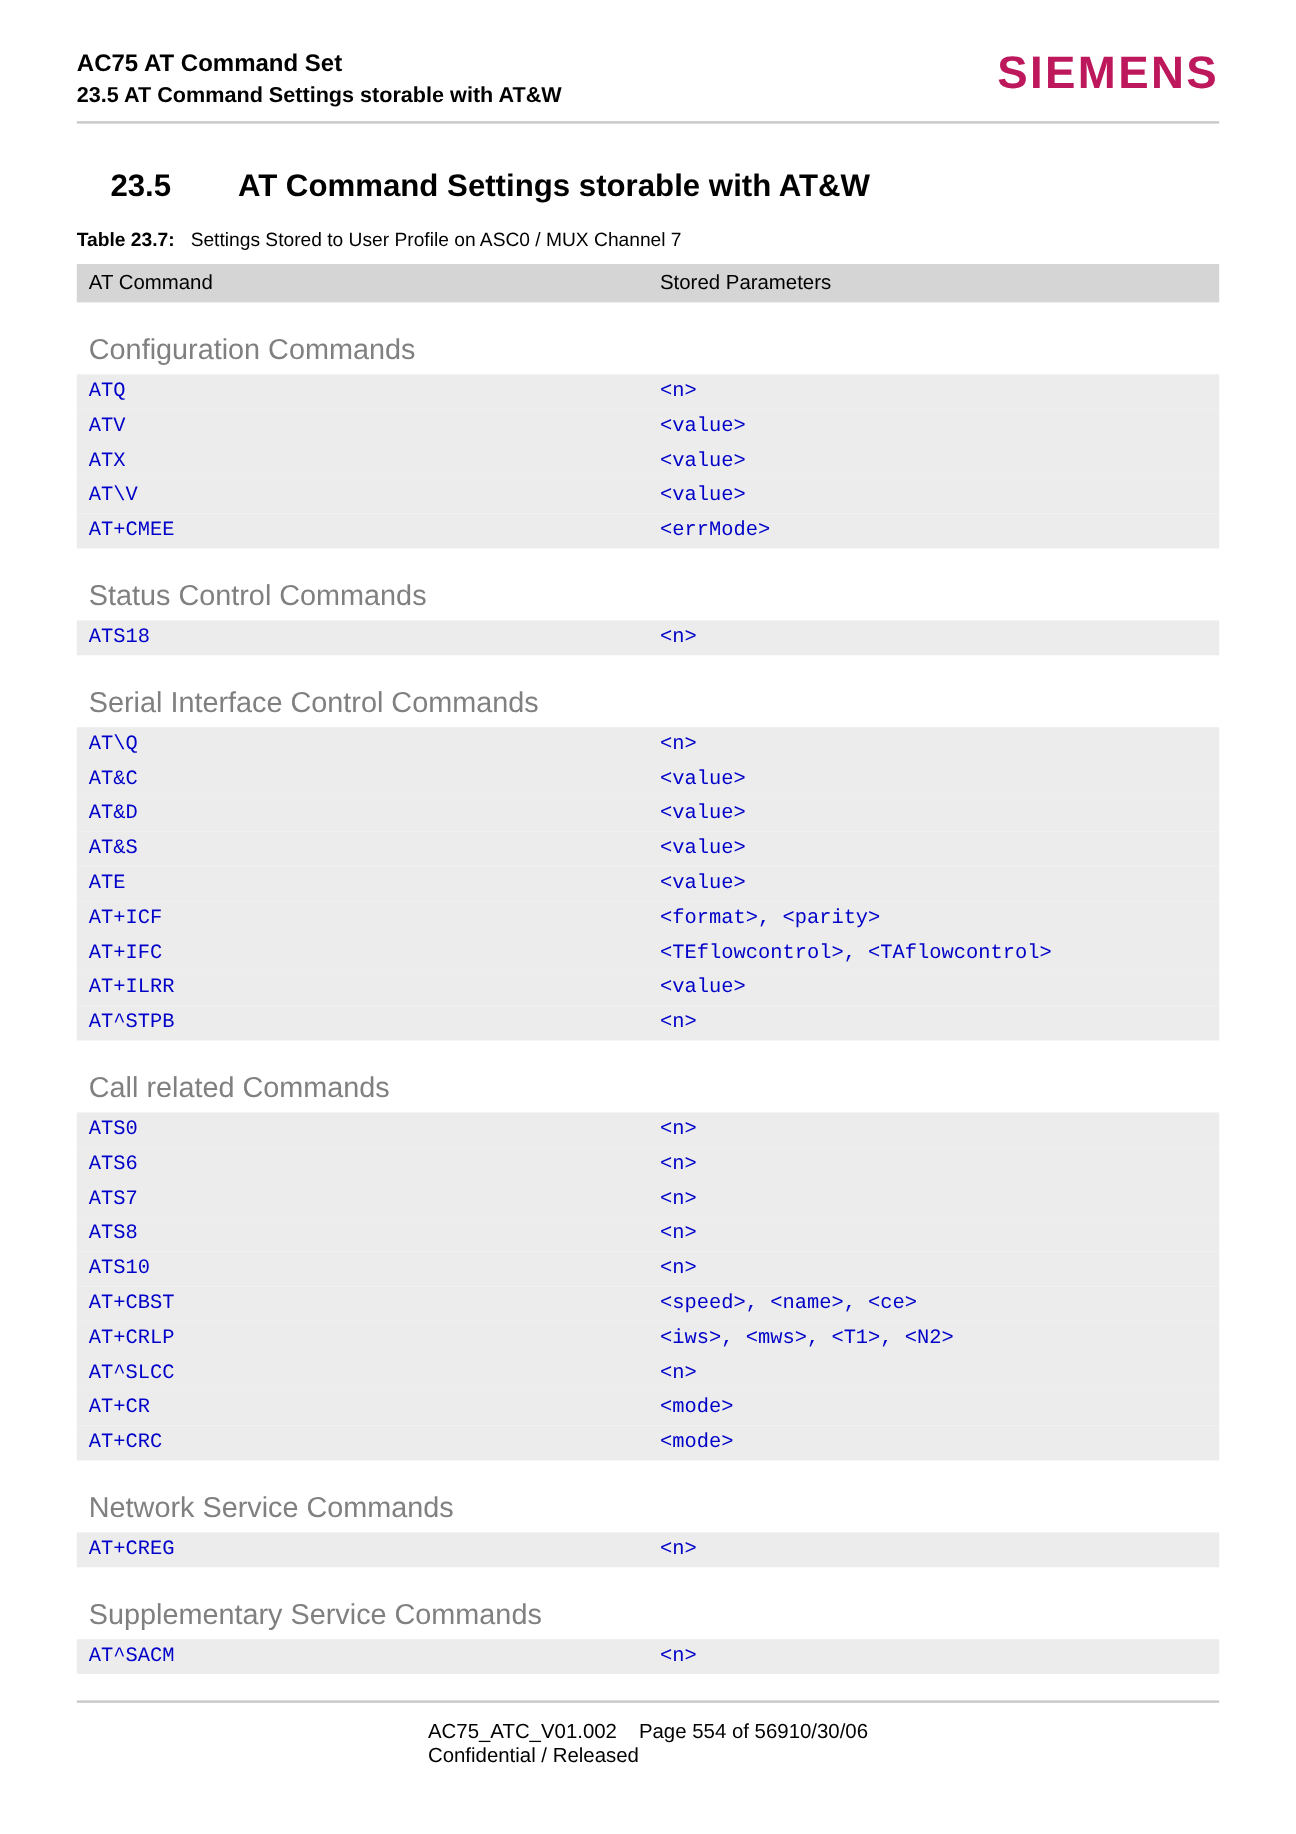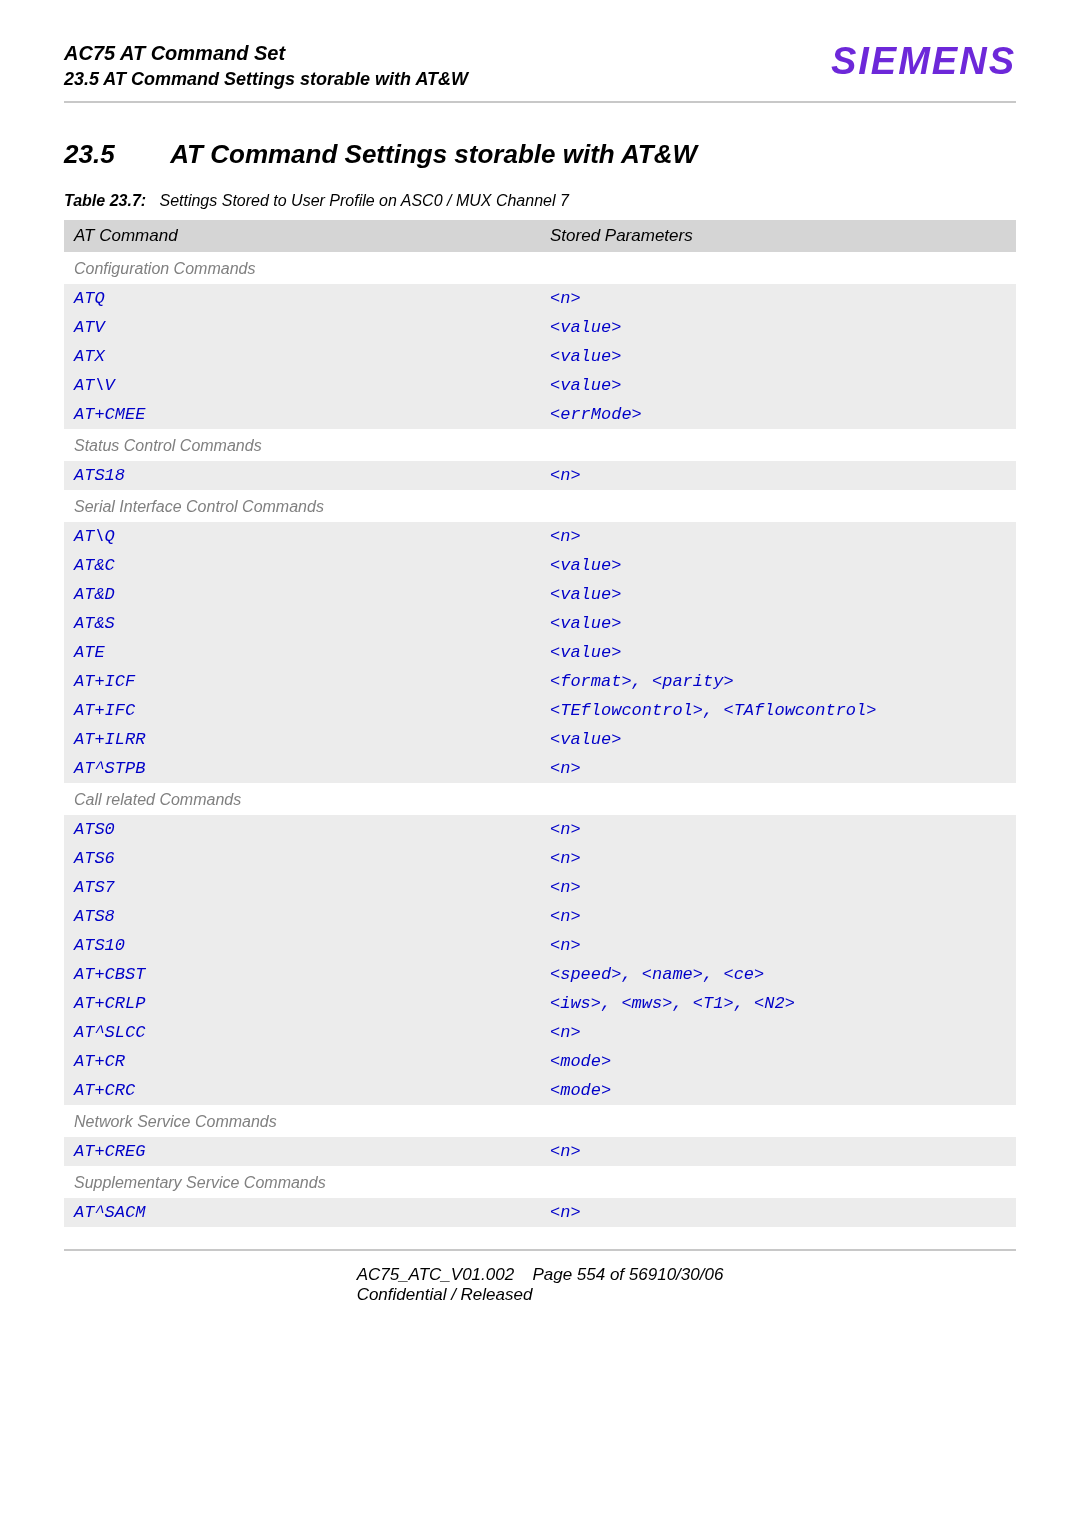--- a/index.html
+++ b/index.html
@@ -10,77 +10,77 @@
     font-family: Arial, Helvetica, sans-serif;
     color: #000;
     background: #fff;
   }
   .page {
     width: 1080px;
     min-height: 1528px;
     padding: 40px 64px 34px 64px;
     box-sizing: border-box;
     position: relative;
-    font-style: italic;
   }
   .header-row {
     display: flex;
     justify-content: space-between;
     align-items: flex-start;
   }
   .header-left {
     font-size: 20px;
     font-weight: bold;
     line-height: 1.35;
   }
   .header-sub {
     font-size: 18px;
   }
   .logo {
     font-family: Arial, Helvetica, sans-serif;
     font-weight: 900;
     font-size: 38px;
     letter-spacing: 2px;
-    color: #6d28d9;
+    color: #be185d;
   }
   hr.topline {
     border: none;
     border-top: 2px solid #c8c8c8;
     margin: 10px 0 36px 0;
   }
   h2.section {
     font-size: 26px;
     font-weight: bold;
     margin: 18px 0 22px 0;
   }
   h2.section .secnum {
     display: inline-block;
     width: 100px;
+    margin-left: 28px;
   }
   .table-cap {
     font-size: 16px;
     margin: 6px 0 10px 0;
   }
   .table-cap .cap-bold { font-weight: bold; text-align: center; }
   table.cmd {
     width: 100%;
     border-collapse: collapse;
     font-size: 17px;
   }
   table.cmd th {
     background: #d5d5d5;
     text-align: left;
     font-weight: normal;
     color: #000;
     padding: 6px 10px;
   }
   table.cmd tr.groupheader td {
-    padding: 8px 10px 6px 10px;
+    padding: 26px 10px 6px 10px;
     color: #808080;
-    font-size: 16px;
+    font-size: 24px;
   }
   table.cmd tr.row td {
     padding: 5px 10px;
   }
   table.cmd tr.row:nth-of-type(odd) td {
     background: #ececec;
   }
   
   table.cmd tr.alt td { background: #ececec; }
   table.cmd td.cmd-col {

